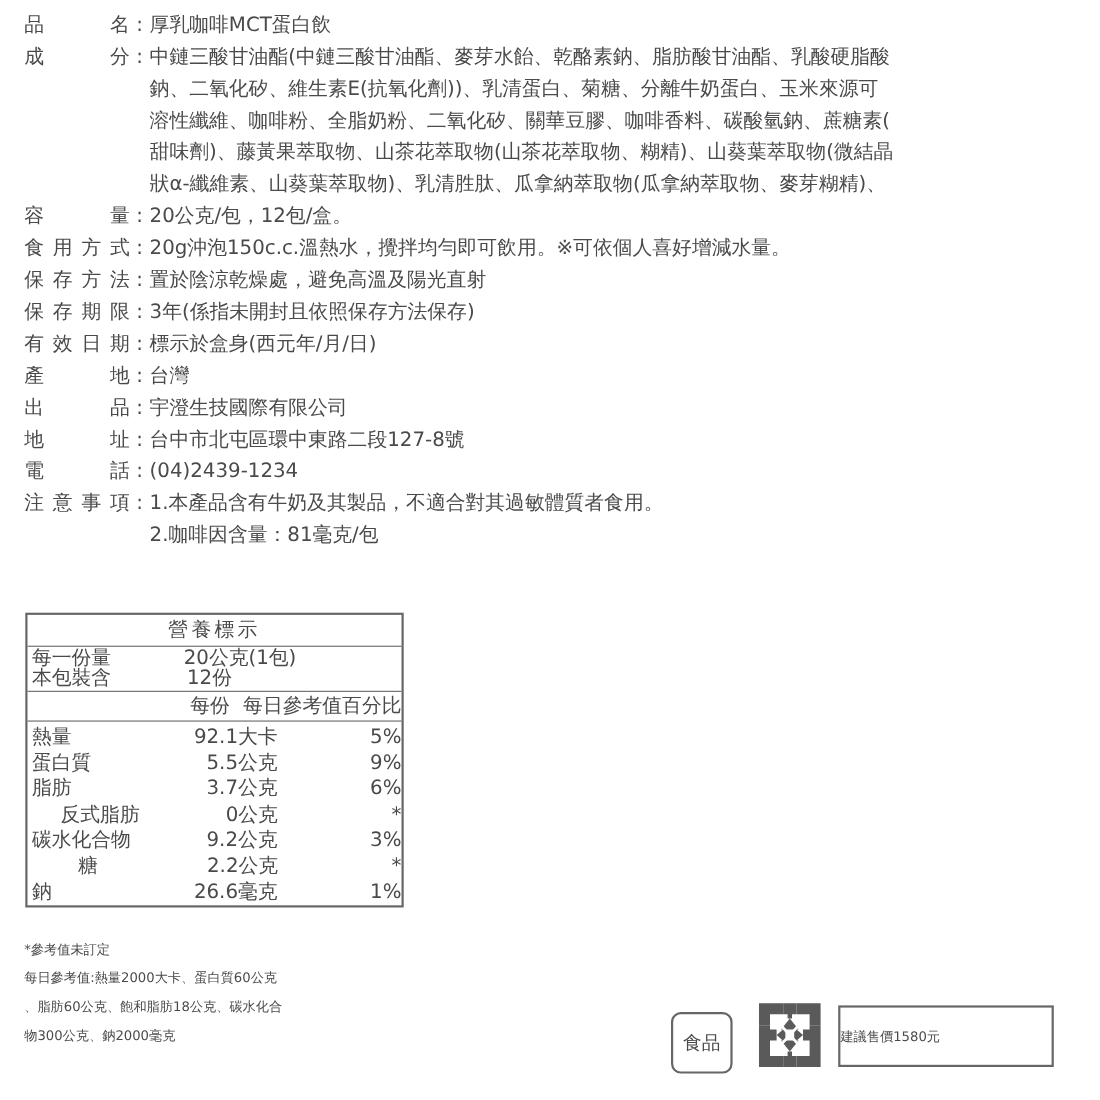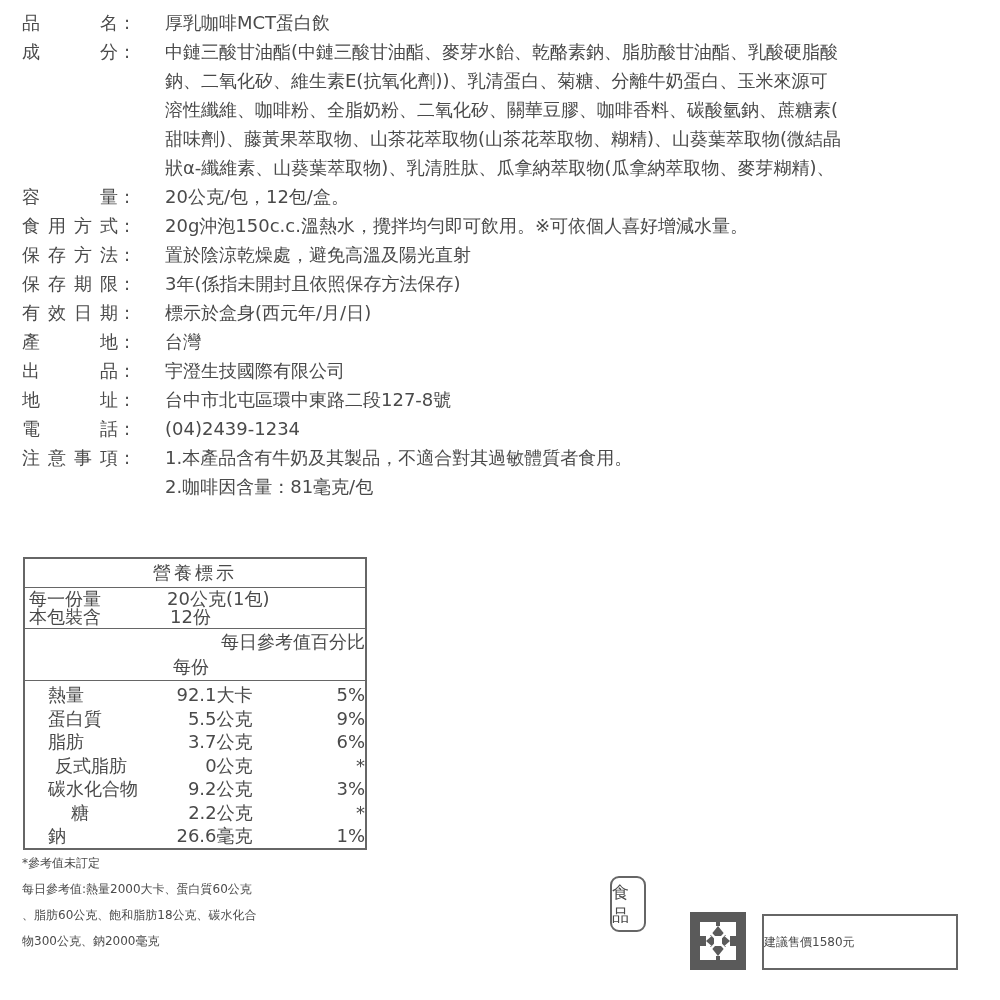--- a/index.html
+++ b/index.html
@@ -5,48 +5,48 @@
   html, body { margin: 0; padding: 0; background: #ffffff; }
   body {
     width: 1000px; height: 1000px; position: relative; overflow: hidden;
     color: #4a4a4a;
     font-family: "DejaVu Sans", "Liberation Sans", sans-serif;
   }
   .info { position: absolute; left: 22px; top: 8px; width: 970px; }
   .row { display: flex; font-size: 18px; line-height: 29px; }
   .lbl { width: 96px; flex: none; display: flex; justify-content: space-between; white-space: nowrap; }
   .colon { width: 18px; flex: none; text-align: center; }
-  .val { flex: 1; margin-left: 29px; }
+  .val { flex: 1; }
   .val .line { display: block; white-space: nowrap; }
 
   .nutri {
     position: absolute; left: 23px; top: 557px; width: 344px;
     border: 2px solid #666; box-sizing: border-box; font-size: 18px;
   }
   .nutri .title { text-align: center; border-bottom: 1.5px solid #666; line-height: 28px; letter-spacing: 3px; }
   .nutri .serving { border-bottom: 1.5px solid #666; padding: 2px 4px; line-height: 18px; }
   .nutri .serving .sr { display: flex; }
   .nutri .serving .sr span:first-child { width: 138px; }
   .nutri .colhead { border-bottom: 1.5px solid #666; display: flex; line-height: 26px; }
   .nutri .colhead .c1 { width: 134px; }
-  .nutri .colhead .c2 { width: 80px; text-align: right; margin-top: 25px; }
+  .nutri .colhead .c2 { width: 80px; text-align: right; }
   .nutri .colhead .c3 { flex: 1; padding-left: 12px; white-space: nowrap; }
   .nutri .body { padding: 2px 0 0 0; }
   .nutri .nr { display: flex; line-height: 23.5px; }
-  .nutri .nr .n { width: 128px; padding-left: 23px; box-sizing: border-box; white-space: nowrap; }
+  .nutri .nr .n { width: 128px; padding-left: 4px; box-sizing: border-box; white-space: nowrap; }
   .nutri .nr .n.sub1 { padding-left: 30px; }
   .nutri .nr .n.sub2 { padding-left: 30px; }
   .nutri .nr .a { width: 106px; text-align: right; white-space: nowrap; }
   .nutri .nr .p { width: 116px; text-align: right; white-space: nowrap; }
 
   .foot { position: absolute; left: 22px; top: 850px; font-size: 12px; line-height: 26px; width: 430px; }
   .foot div { white-space: nowrap; }
 
   .badge-food {
-    position: absolute; left: 610px; top: 876px; width: 36px; height: 56px;
+    position: absolute; left: 610px; top: 920px; width: 56px; height: 56px;
     border: 2px solid #666; border-radius: 9px; box-sizing: border-box;
     display: flex; align-items: center; justify-content: center; font-size: 17px;
   }
   .recycle { position: absolute; left: 686px; top: 910px; width: 64px; height: 62px; }
   .price {
     position: absolute; left: 762px; top: 914px; width: 196px; height: 56px;
     border: 2px solid #666; box-sizing: border-box;
     display: flex; align-items: center; justify-content: flex-start; font-size: 12px;
   }
 </style>

